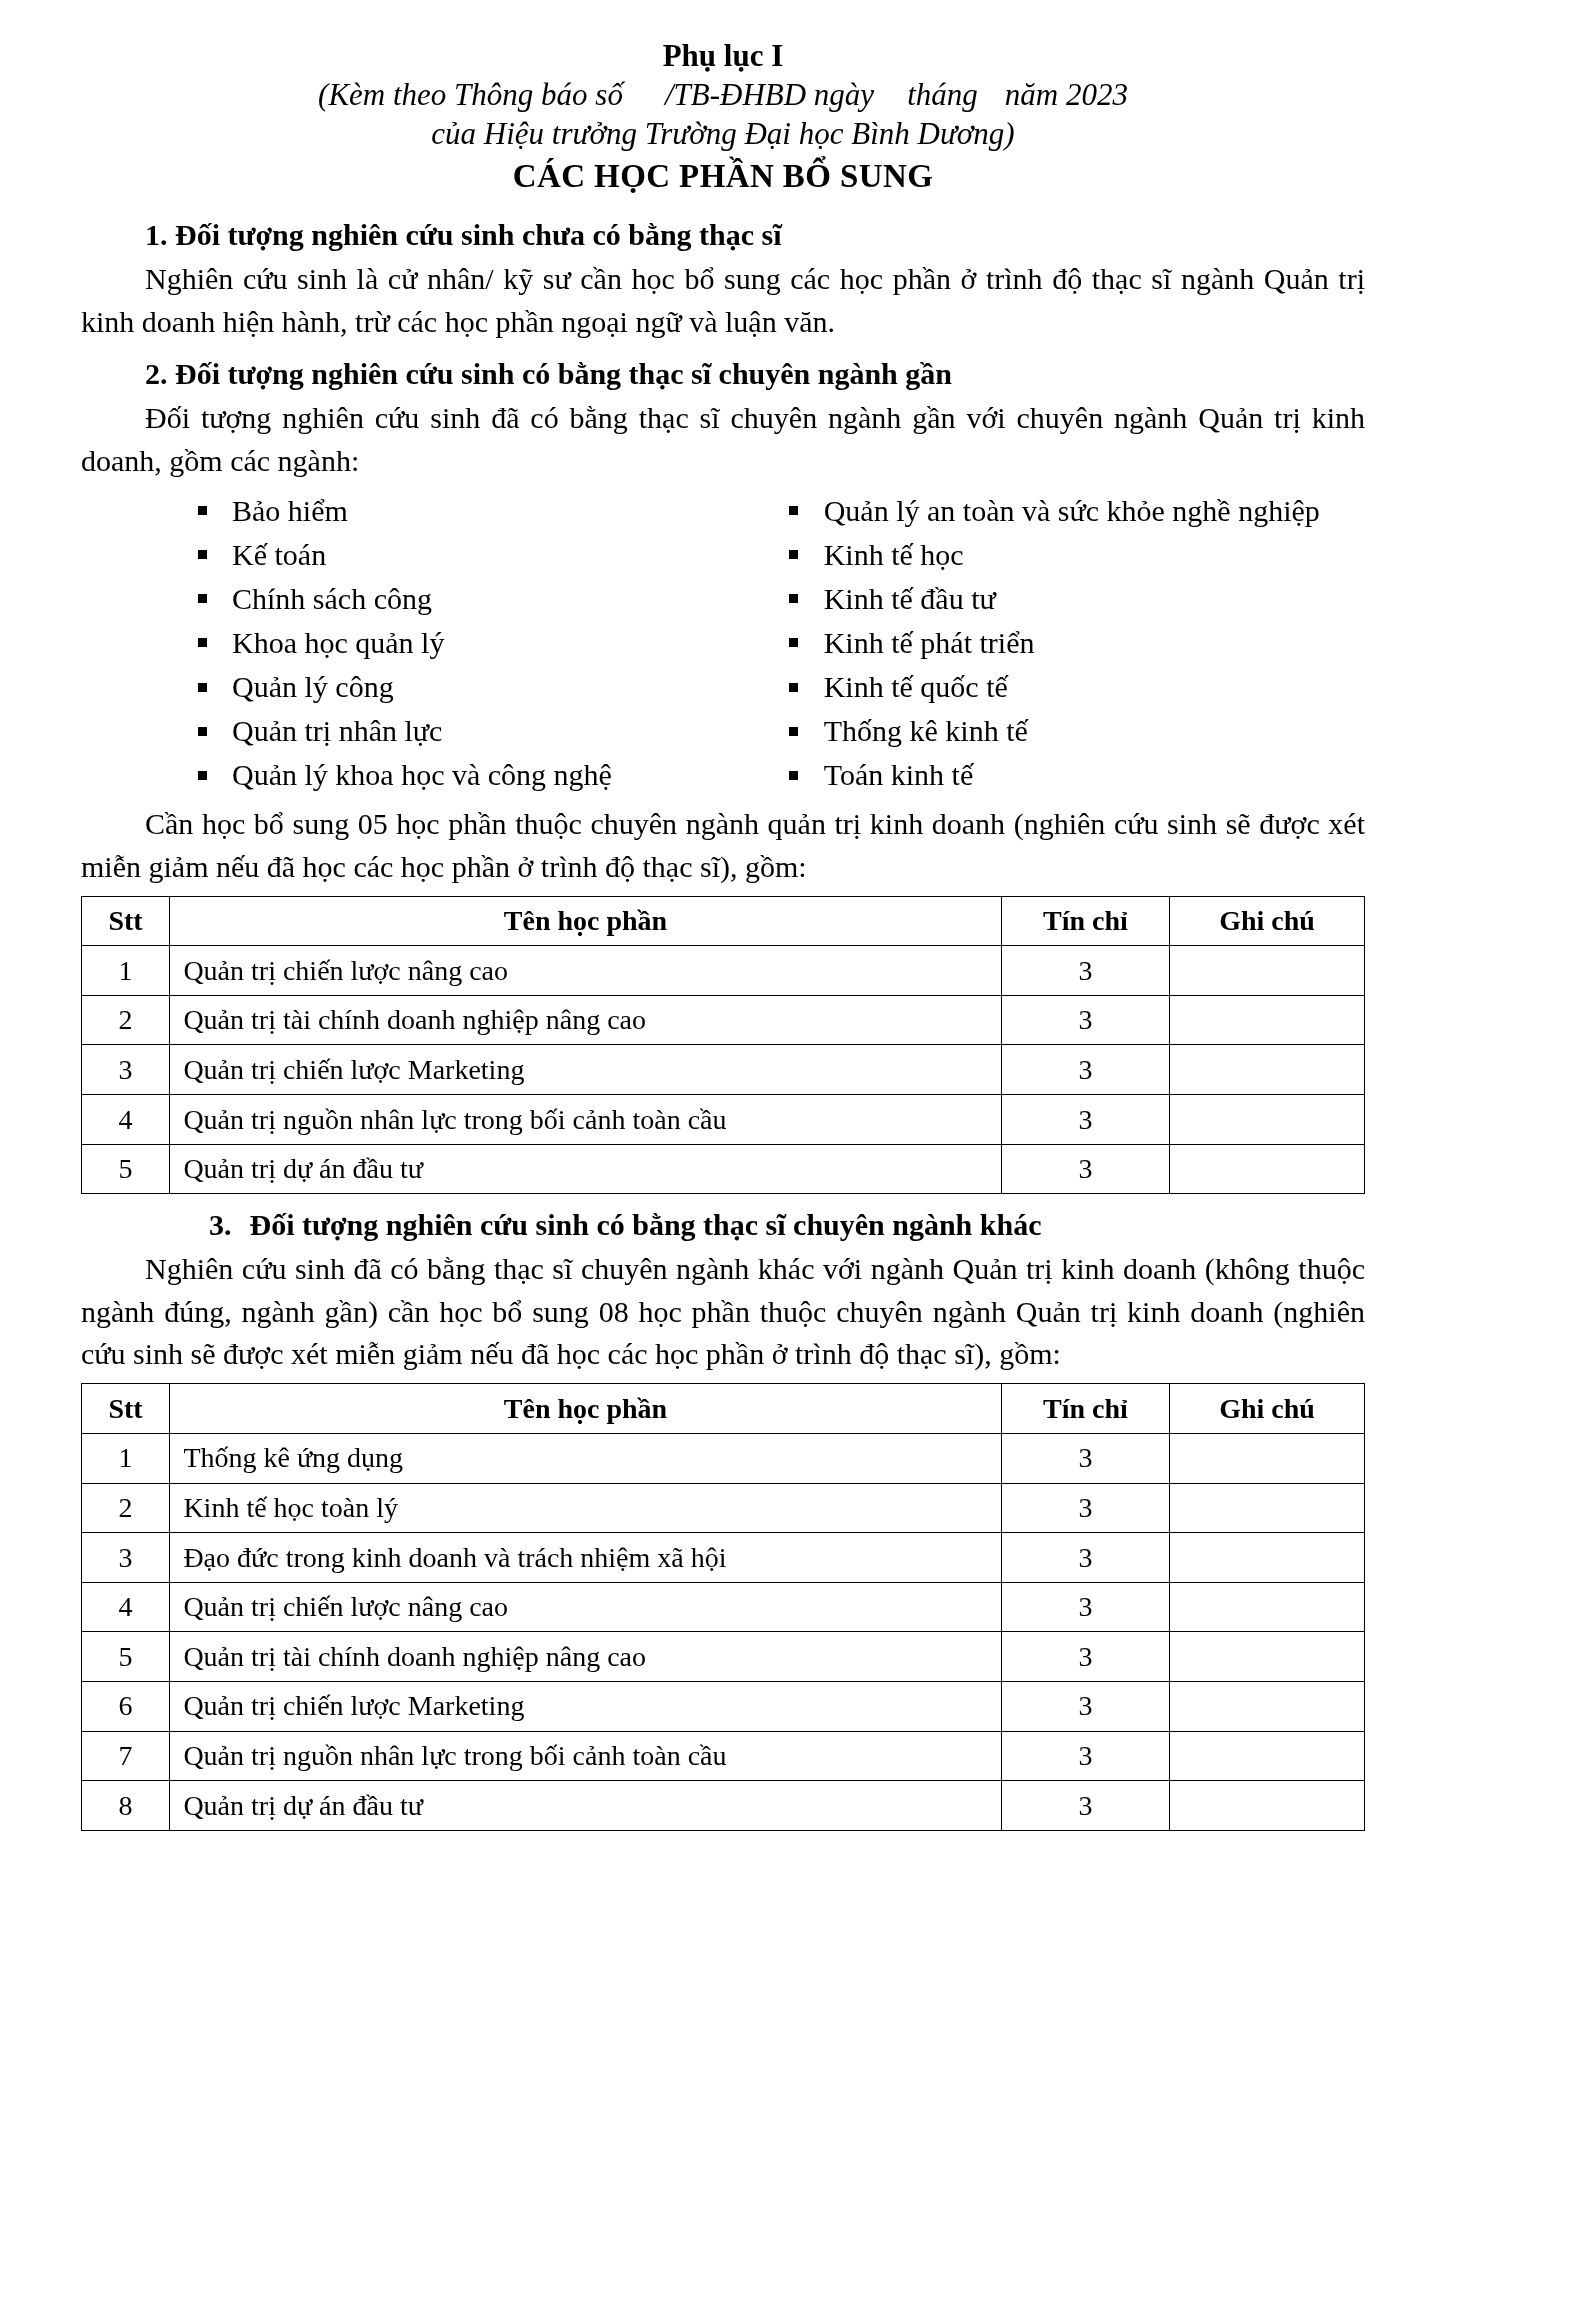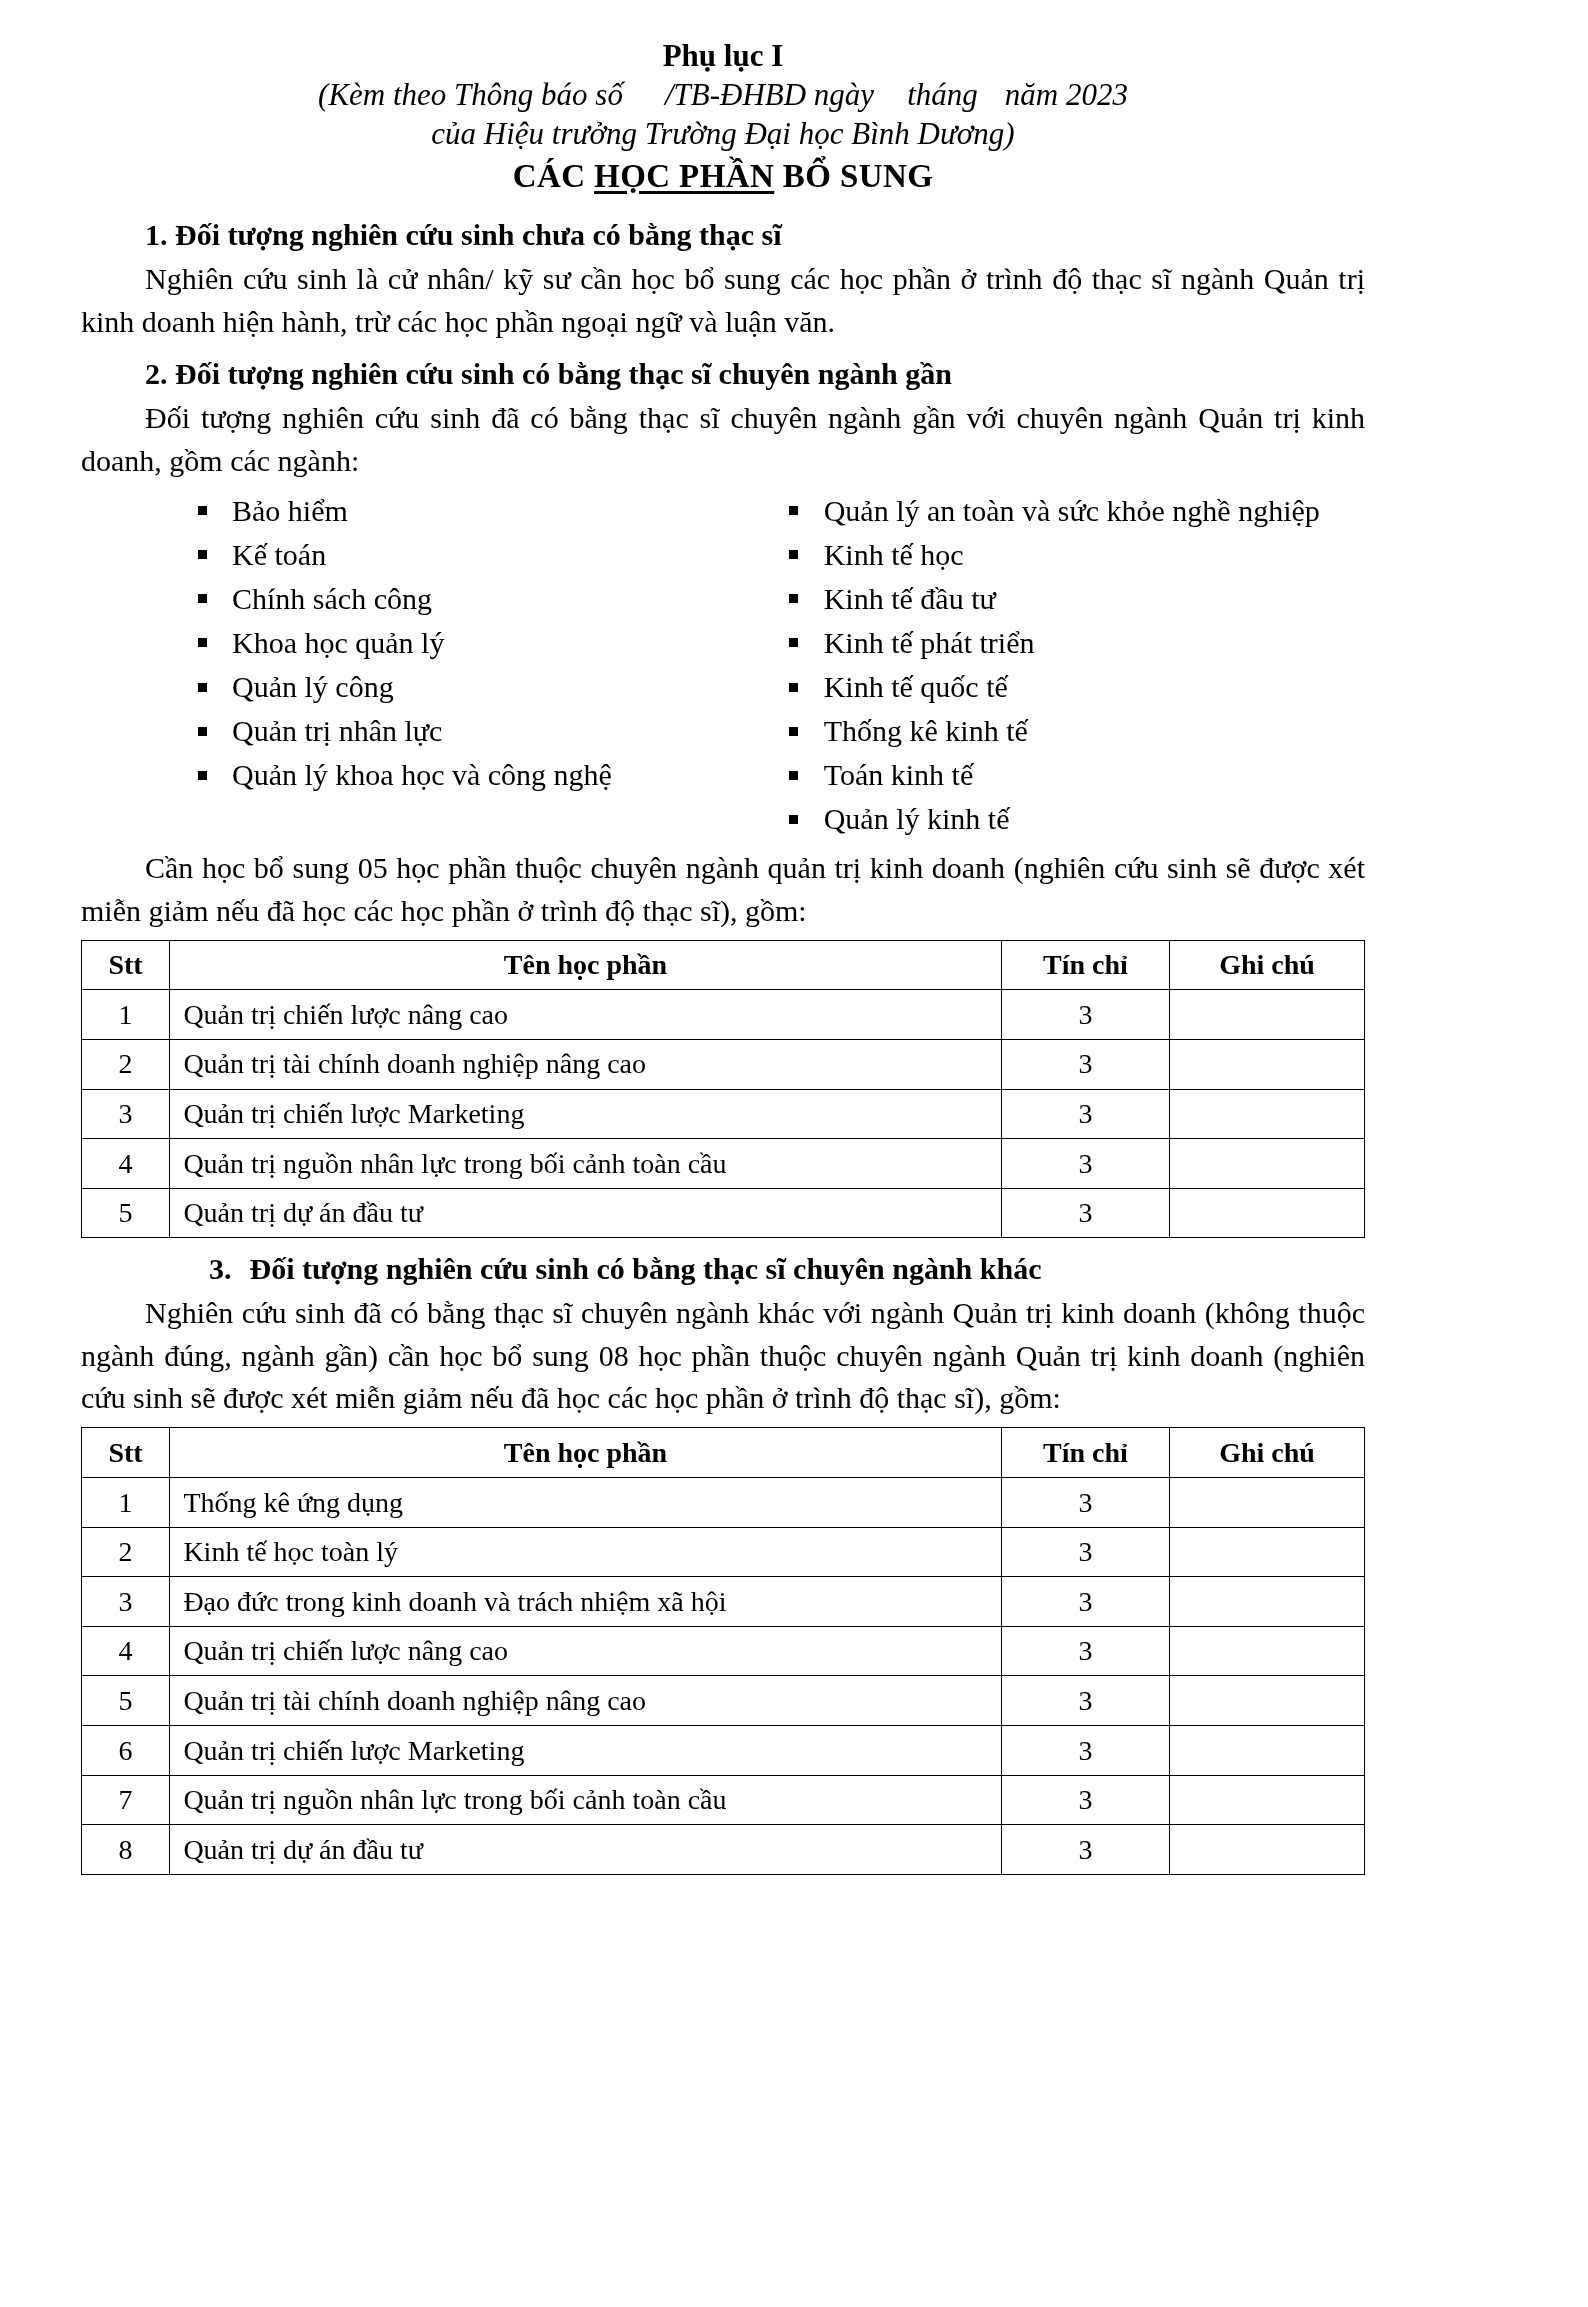--- a/index.html
+++ b/index.html
@@ -40,21 +40,20 @@
   .doc-subtitle .gap-b { display:inline-block; width: 33px; }
   .doc-subtitle .gap-c { display:inline-block; width: 27px; }
   .doc-heading {
     text-align: center;
     font-size: 33px;
     font-weight: bold;
     letter-spacing: 0.4px;
     margin: 4.5px 0 19.4px 0;
   }
   .doc-heading .underlined {
-    text-decoration: underline;
     text-underline-offset: 3.7px;
   }
 
   
   .section-title {
     font-size: 30px;
     font-weight: bold;
     margin: 10.4px 0 4.5px 0;
     text-indent: 64px;
     line-height: 1.3;
@@ -158,21 +157,20 @@
     </div>
     <div class="col-right">
       <ul class="bullets">
         <li><span class="sq"></span><span>Quản lý an toàn và sức khỏe nghề nghiệp</span></li>
         <li><span class="sq"></span><span>Kinh tế học</span></li>
         <li><span class="sq"></span><span>Kinh tế đầu tư</span></li>
         <li><span class="sq"></span><span>Kinh tế phát triển</span></li>
         <li><span class="sq"></span><span>Kinh tế quốc tế</span></li>
         <li><span class="sq"></span><span>Thống kê kinh tế</span></li>
         <li><span class="sq"></span><span>Toán kinh tế</span></li>
-        <li><span class="sq"></span><span>Quản lý kinh tế</span></li>
       </ul>
     </div>
   </div>
 
   <div class="para">Cần học bổ sung 05 học phần thuộc chuyên ngành quản trị kinh doanh (nghiên cứu sinh sẽ được xét miễn giảm nếu đã học các học phần ở trình độ thạc sĩ), gồm:</div>
 
   <table class="course-table">
     <thead>
       <tr>
         <th class="h-stt">Stt</th>

